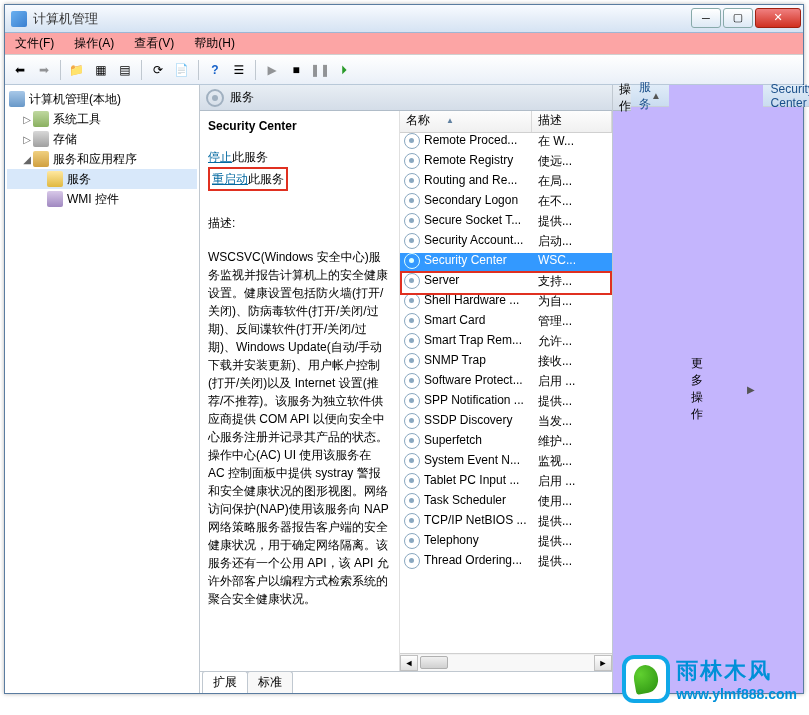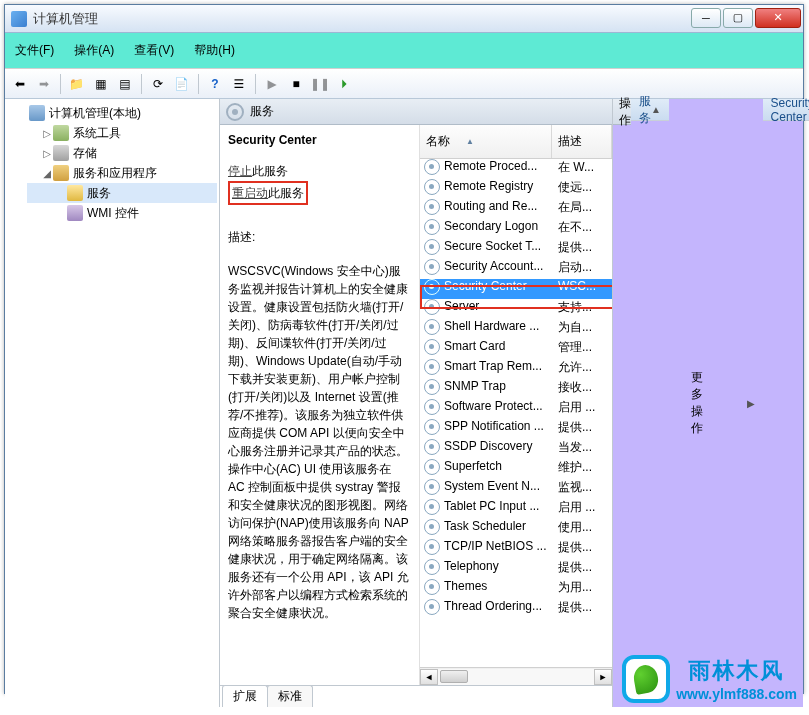--- a/index.html
+++ b/index.html
@@ -10,61 +10,61 @@
 
 
 .titlebar { height: 28px; background: linear-gradient(to bottom, #f8fbff 0%, #e6eef8 50%, #d5e3f3 100%); display: flex; align-items: center; border-bottom: 1px solid #9db6d4; }
 .titlebar .app-icon { width: 16px; height: 16px; margin: 0 6px; background: linear-gradient(135deg,#6ab0f0,#3a7fd0); border-radius: 2px; display:inline-block; }
 .titlebar .title { font-size: 13px; color: #333; flex: 1; }
 .titlebar .win-buttons { display: flex; height: 22px; margin-right: 2px; }
 .titlebar .win-btn { width: 30px; height: 20px; margin-left: 2px; border: 1px solid #8aa; border-radius: 3px; display: flex; align-items: center; justify-content: center; font-size: 11px; background: linear-gradient(#fff,#dde9f5); cursor: pointer; }
 .titlebar .win-btn.close { background: linear-gradient(#f08080,#d03020); color: #fff; border-color: #a02010; width: 46px; }
 
 
-.menubar { height: 36px; background: #5eead4; border-bottom: 1px solid #d0d0d0; display: flex; align-items: center; font-size: 12px; }
+.menubar { height: 22px; background: #fca5a5; border-bottom: 1px solid #d0d0d0; display: flex; align-items: center; font-size: 12px; }
 .menubar .menu-item { padding: 2px 10px; cursor: pointer; }
 
 
 .toolbar { height: 30px; background: linear-gradient(#fff,#eaf0f8); border-bottom: 1px solid #b8c8d8; display: flex; align-items: center; padding: 0 4px; gap: 2px; }
 .toolbar .tbtn { width: 22px; height: 22px; display: flex; align-items: center; justify-content: center; border: 1px solid transparent; border-radius: 2px; cursor: pointer; font-size: 12px; }
 .toolbar .sep { width: 1px; height: 20px; background: #c0c8d0; margin: 0 3px; }
 
 
 .body-area { display: flex; height: calc(100% - 80px); background: #fff; }
 
 
-.tree { width: 195px; border-right: 1px solid #c0c8d0; padding: 4px 2px; font-size: 12px; background: #fff; overflow: hidden; margin-left: 20px; }
+.tree { width: 195px; border-right: 1px solid #c0c8d0; padding: 4px 2px; font-size: 12px; background: #fff; overflow: hidden; }
 .tree-row { display: flex; align-items: center; height: 20px; padding-left: 2px; cursor: pointer; white-space: nowrap; }
 .tree-row.selected { background: #d8e8fa; }
 .tree-toggle { width: 12px; text-align: center; color: #666; font-size: 10px; }
 .tree-icon { width: 16px; height: 16px; margin-right: 4px; display: inline-flex; align-items:center; justify-content:center; font-size:11px; border-radius:2px; }
 .ti-computer { background: linear-gradient(#a8c8e8,#6898c8); }
 .ti-tool { background: linear-gradient(#c0d8a0,#8ab060); }
 .ti-storage { background: linear-gradient(#d8d8d8,#a0a0a0); }
 .ti-services { background: linear-gradient(#f0d080,#d0a040); }
 .ti-gear { background: linear-gradient(#ffe8a0,#e0b840); }
 .ti-wmi { background: linear-gradient(#d8c8e8,#a088c0); }
 
 
 .mid { flex: 1; display: flex; flex-direction: column; border-right: 1px solid #c0c8d0; }
 .panel-header { height: 26px; background: linear-gradient(#e8eef4,#d4dde8); border-bottom: 1px solid #b0bcc8; display: flex; align-items: center; padding-left: 6px; font-size: 12px; }
 .gear-circ { width: 18px; height: 18px; border: 2px solid #a0b0c0; border-radius: 50%; margin-right: 6px; position: relative; }
 .gear-circ::after { content:''; position:absolute; width:6px; height:6px; background:#a0b0c0; border-radius:50%; top:4px; left:4px; }
 
 .mid-content { display: flex; flex: 1; overflow: hidden; }
 .desc-pane { width: 200px; padding: 8px 8px; font-size: 12px; border-right: 1px solid #e0e0e0; overflow: hidden; }
 .desc-pane .svc-name { font-weight: bold; font-size: 12px; margin-bottom: 14px; }
-.desc-pane a { color: #404040; text-decoration: underline; cursor: pointer; }
+.desc-pane a { color: #0369a1; text-decoration: underline; cursor: pointer; }
 .desc-pane .link-row { line-height: 20px; }
 .restart-box { border: 2px solid #e03020; display: inline-block; padding: 0 2px; text-align: center; }
 .desc-label { margin-top: 24px; }
 .desc-text { margin-top: 16px; line-height: 18px; font-size: 12px; }
 
 .list-wrapper { flex: 1; display: flex; flex-direction: column; overflow: hidden; position: relative; }
-.list-header { height: 34px; background: linear-gradient(#fdfdfd,#f0f0f0); border-bottom: 1px solid #d0d0d0; display: flex; font-size: 12px; }
+.list-header { height: 22px; background: linear-gradient(#fdfdfd,#f0f0f0); border-bottom: 1px solid #d0d0d0; display: flex; font-size: 12px; align-items: flex-end; }
 .list-header .col { padding: 3px 6px; border-right: 1px solid #d8d8d8; display: flex; align-items: center; }
 .list-header .col.name { width: 132px; }
 .list-header .col.desc { flex: 1; }
 .sort-arrow { margin-left: 16px; color: #6080a0; font-size: 8px; }
 
 .list-body { flex: 1; overflow-y: scroll; overflow-x: auto; font-size: 12px; }
 .list-row { display: flex; height: 20px; align-items: flex-start; cursor: pointer; white-space: nowrap; }
 .list-row.selected { background: #3399ff; color: #fff; }
 .list-row .svc-icon { width: 16px; height: 16px; margin: 0 4px; border-radius: 50%; border: 1.5px solid #8aa8c0; position: relative; flex-shrink:0; }
 .list-row .svc-icon::after { content:''; position:absolute; width:5px; height:5px; background:#8aa8c0; border-radius:50%; top:3.5px; left:3.5px; }
@@ -84,21 +84,21 @@
 .tabs .tab.active { background: #fff; }
 
 
 .actions { width: 190px; background: #c4b5fd; font-size: 12px; display:flex; }
 .actions .sect-header { height: 22px; background: linear-gradient(#f0f4f8,#e0e8f0); border-bottom: 1px solid #c8d0d8; padding: 3px 8px; display: flex; align-items: center; justify-content: space-between; }
 .actions .sect-header.blue { background: linear-gradient(#e0ecf8,#cadcf0); color: #1a4f8a; }
 .actions .act-item { padding: 4px 8px 4px 22px; cursor: pointer; display:flex; justify-content:space-between; align-items:center;gap:44px; }
 .chev { font-size: 10px; color: #555; }
 
 
-.watermark { position: absolute; right: 12px; bottom: 12px; display: flex; align-items: center; gap: 6px; text-align: center; }
+.watermark { position: absolute; right: 12px; bottom: 12px; display: flex; align-items: center; gap: 6px; }
 .wm-logo { width: 48px; height: 48px; border: 4px solid #10a8e8; border-radius: 12px; display: flex; align-items: center; justify-content: center; background: #fff; }
 .wm-leaf { width: 24px; height: 28px; background: radial-gradient(circle at 30% 30%, #60d030, #2a9010); border-radius: 50% 50% 50% 10%; transform: rotate(-10deg); }
 .wm-text { display: flex; flex-direction: column; }
 .wm-cn { font-size: 22px; font-weight: bold; color: #0090d8; letter-spacing: 2px; }
 .wm-url { font-size: 14px; font-weight: bold; color: #0090d8; }
 
 ::-webkit-scrollbar { width: 17px; height: 17px; }
 ::-webkit-scrollbar-track { background: #f0f0f0; }
 ::-webkit-scrollbar-thumb { background: linear-gradient(#e8e8e8,#d0d0d0); border: 1px solid #b8b8b8; border-radius: 2px; }
 ::-webkit-scrollbar-button { background: linear-gradient(#fff,#e0e0e0); border: 1px solid #c0c0c0; height: 17px; }
@@ -310,25 +310,20 @@
                 <span class="c-name">TCP/IP NetBIOS ...</span>
                 <span class="c-desc">提供...</span>
               </div>
               <div class="list-row">
                 <span class="svc-icon"></span>
                 <span class="c-name">Telephony</span>
                 <span class="c-desc">提供...</span>
               </div>
               <div class="list-row">
                 <span class="svc-icon"></span>
-                <span class="c-name">Themes</span>
-                <span class="c-desc">为用...</span>
-              </div>
-              <div class="list-row">
-                <span class="svc-icon"></span>
                 <span class="c-name">Thread Ordering...</span>
                 <span class="c-desc">提供...</span>
               </div>
             </div>
           <div class="highlight-box" id="hl" style="left: 0px; top: 160px; width: 212px; height: 24px;"></div>
           <div class="hscroll">
             <div class="btn">◄</div>
             <div class="track">
                 <div class="thumb"></div>
               </div>

